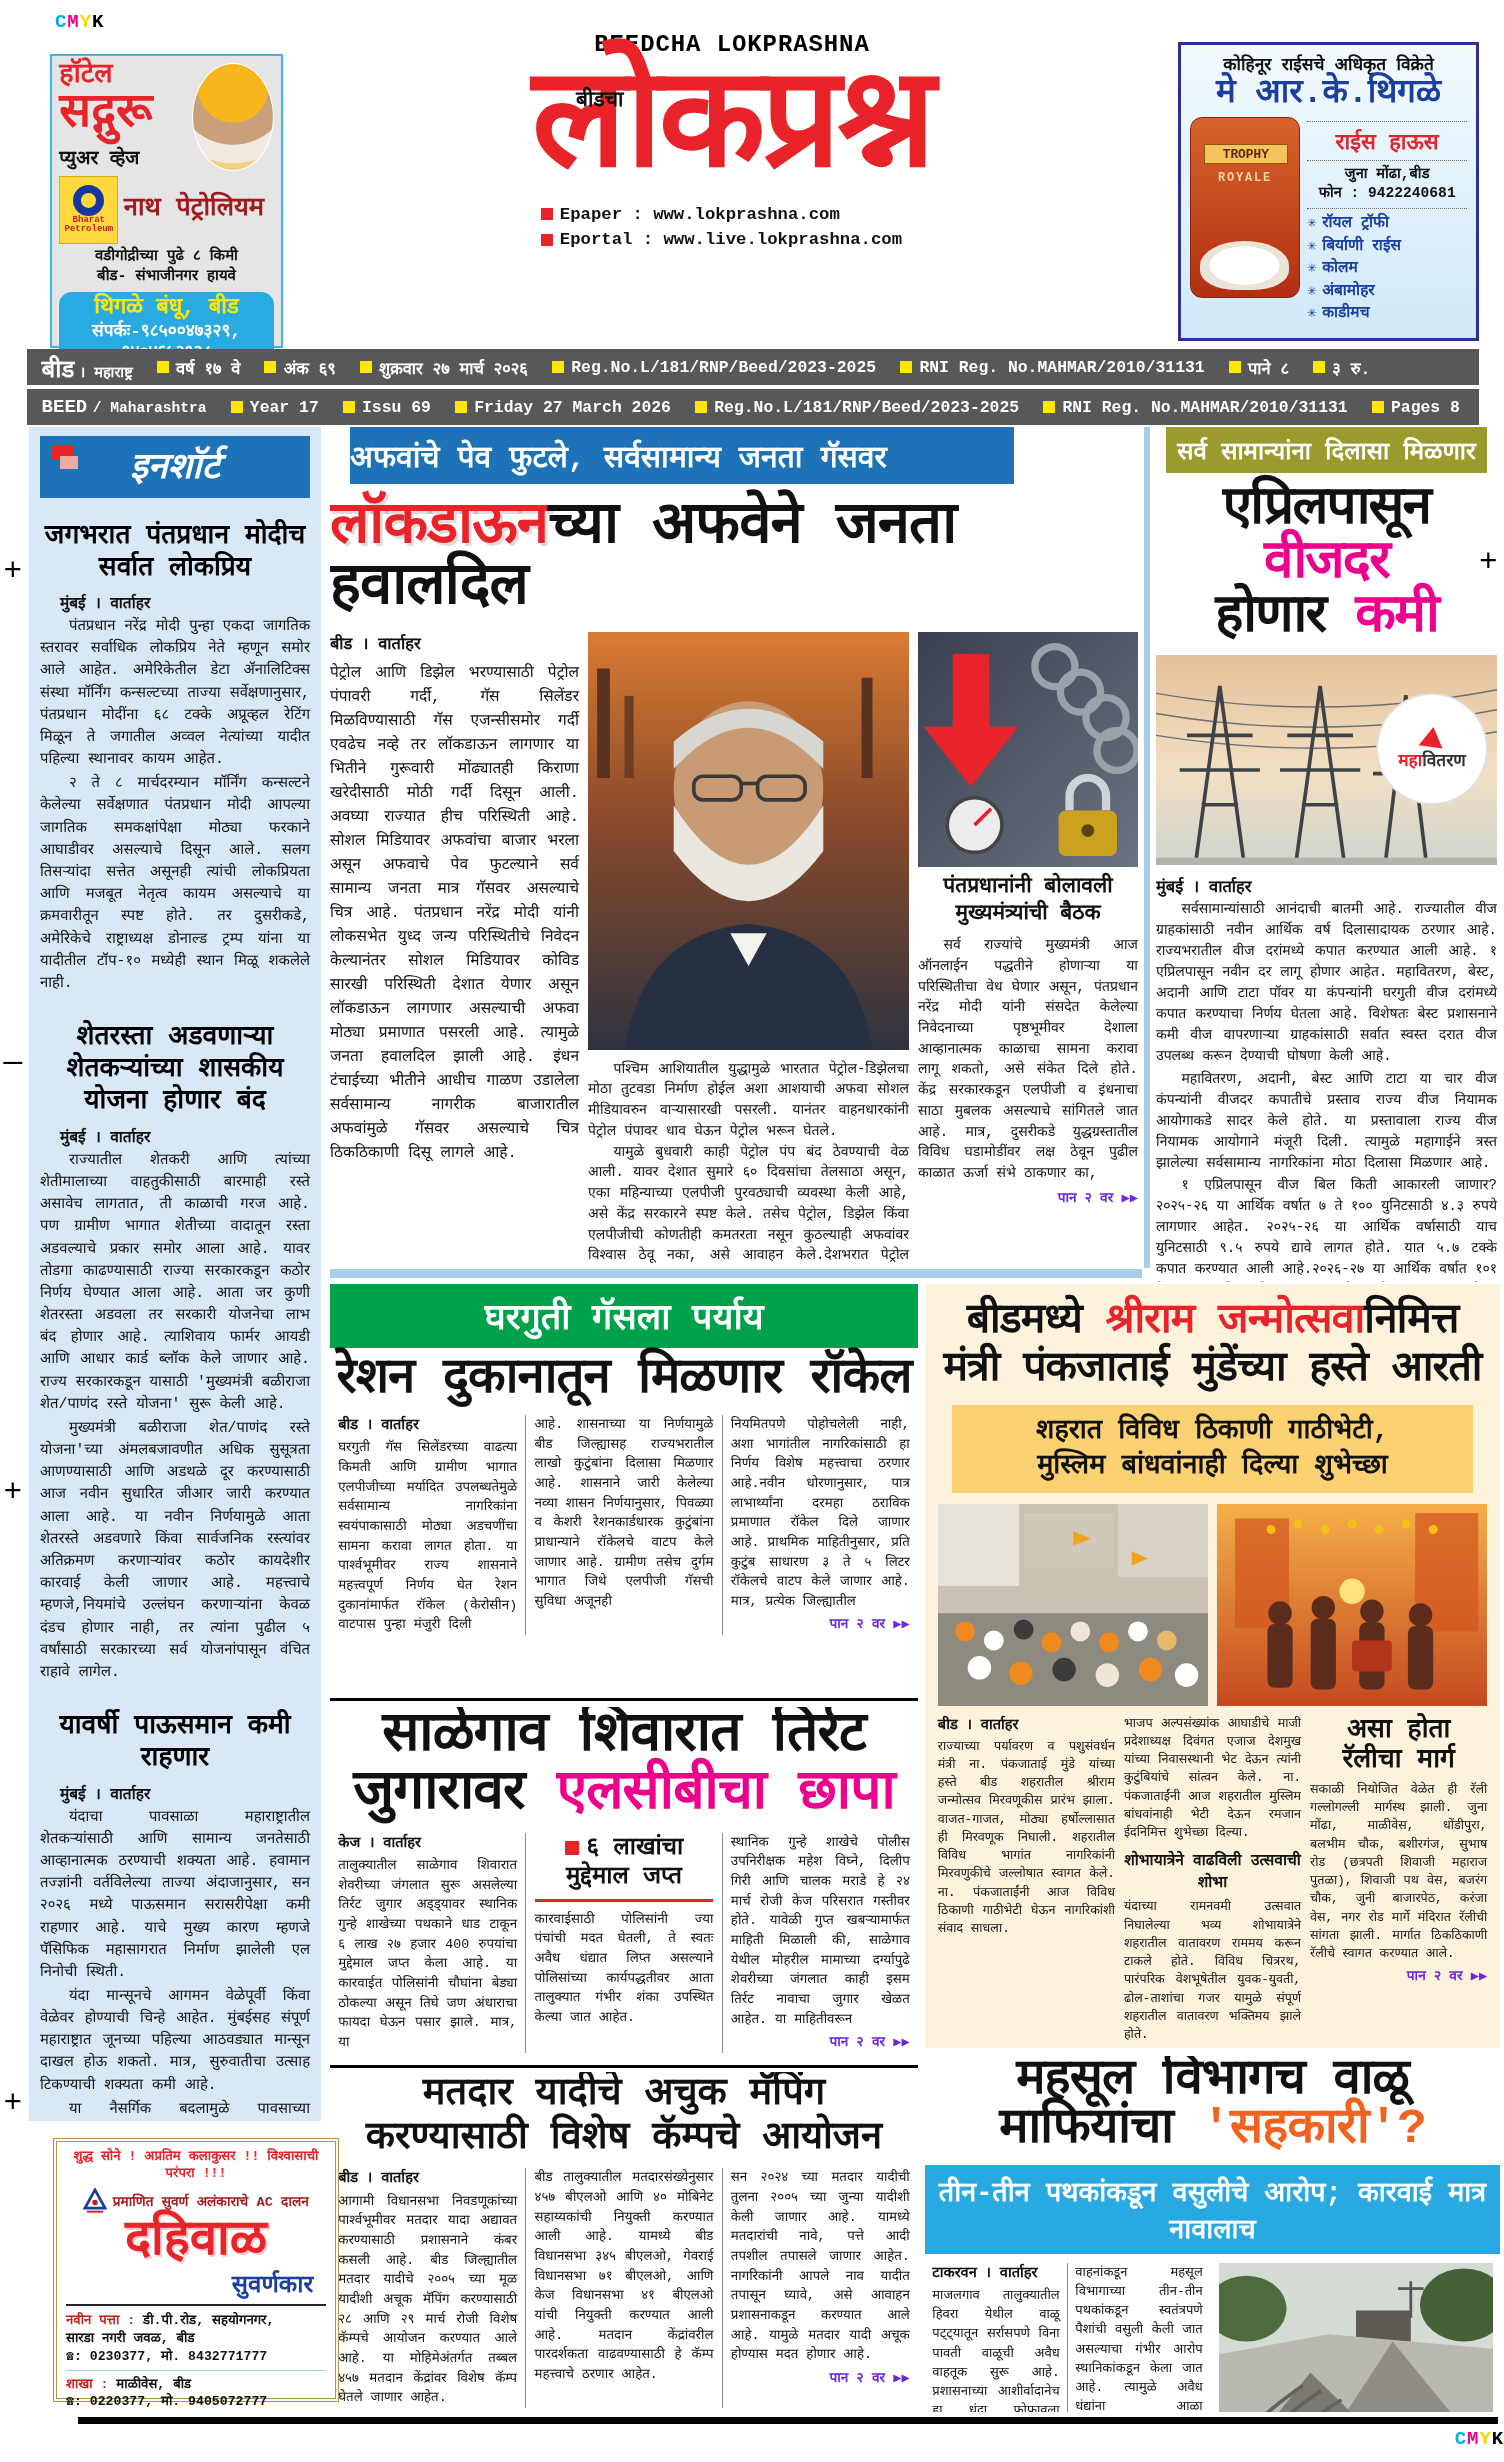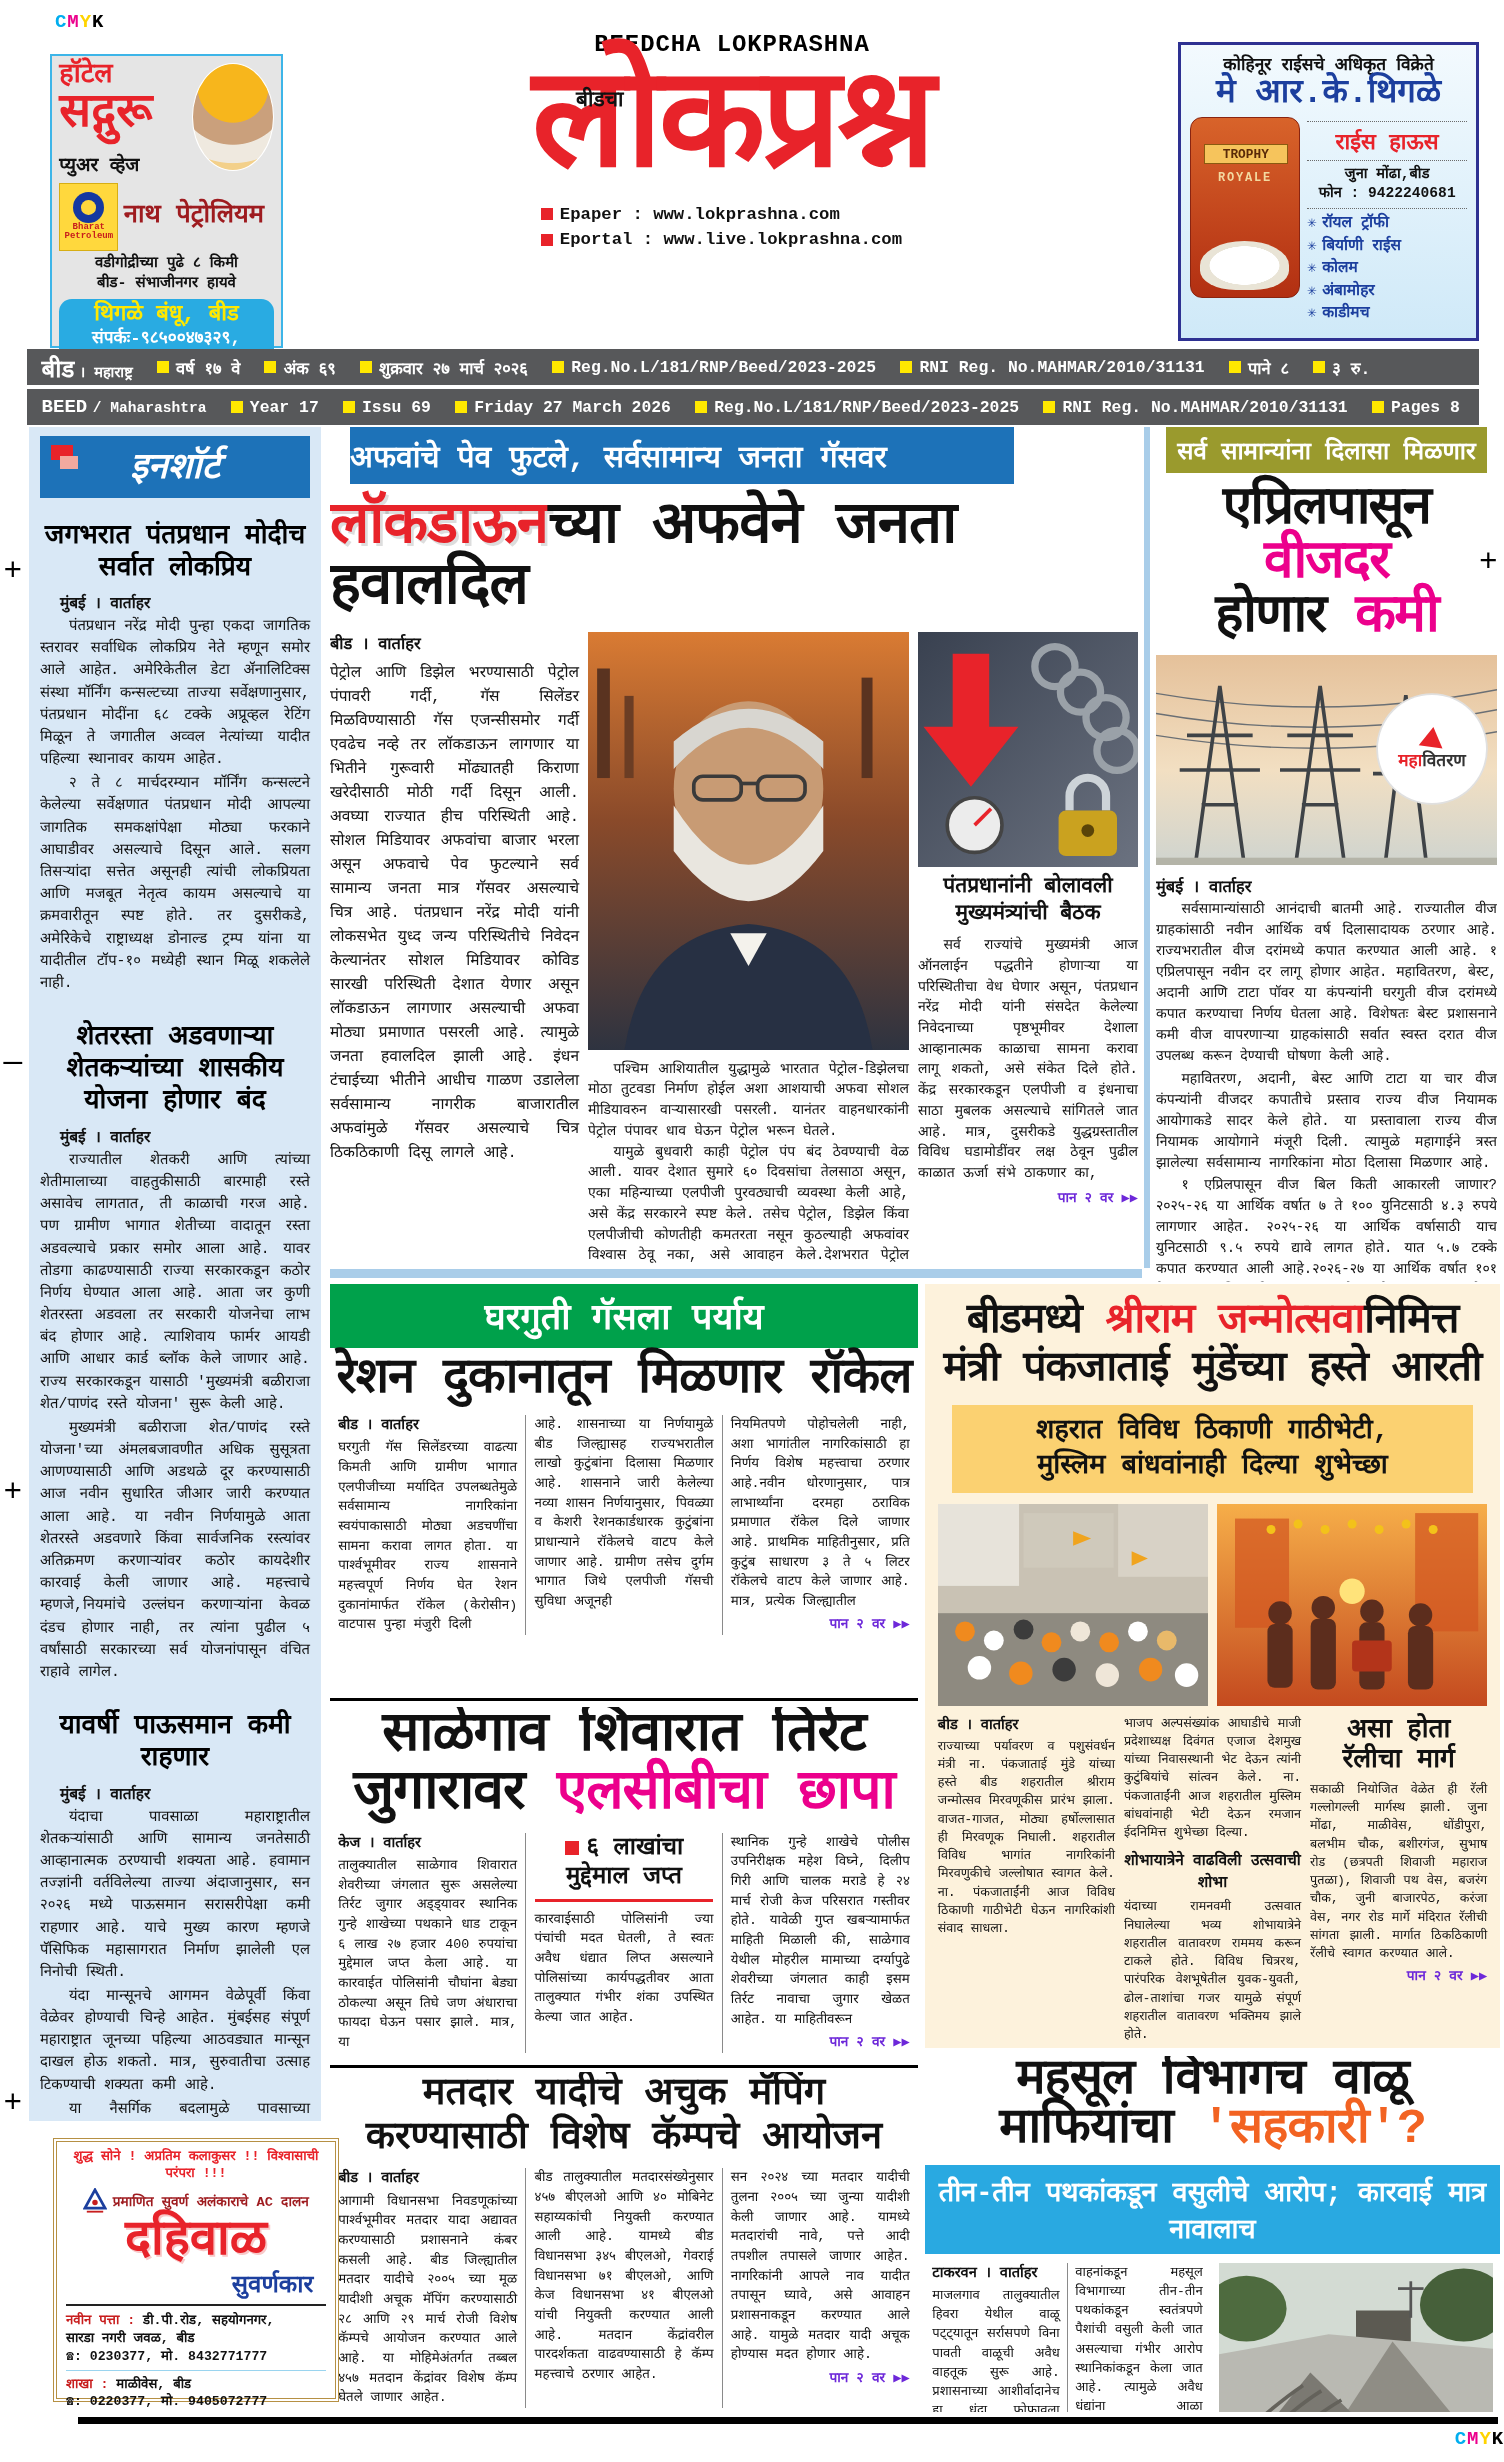--- a/index.html
+++ b/index.html
@@ -11,21 +11,21 @@
   .mark{position:absolute;font-size:31px;color:#000;font-weight:400;line-height:1;}
   .cmyk{position:absolute;font-weight:800;font-size:19px;letter-spacing:0.9px;}
   .cmyk .c{color:#00aeef}.cmyk .m{color:#ec008c}.cmyk .y{color:#ffd400}.cmyk .k{color:#000}
 
   
   .ad-hotel{left:50px;top:54px;width:233px;height:294px;border:2.7px solid #3db5e8;background:#e5e5e5;padding:5.5px 7.3px;box-sizing:border-box;}
   .hot-l1{color:#e8232a;font-size:27px;font-weight:900;line-height:1;}
   .hot-l2{color:#e8232a;font-size:47px;font-weight:900;line-height:1;margin-top:1.8px;}
   .guru{position:absolute;right:7.3px;top:7.3px;width:80px;height:106px;border-radius:50%;border:1.8px solid #fff;
         background:radial-gradient(circle at 50% 22%,#f7b61c 0 38%,#caa07c 39% 62%,#efe9df 63% 82%,#f3d08a 83%);}
-  .hot-l3{font-size:19px;font-weight:800;color:#111;margin-top:14px;}
+  .hot-l3{font-size:19px;font-weight:800;color:#111;margin-top:7px;}
   .bp-row{display:flex;align-items:center;gap:5.5px;margin-top:5.5px;}
   .bp-logo{width:57px;height:66px;background:#ffd83d;border:0.9px solid #d7ae14;display:flex;flex-direction:column;align-items:center;justify-content:center;}
   .bp-circle{width:31px;height:31px;border-radius:50%;background:#1538a0;position:relative;}
   .bp-circle:after{content:"";position:absolute;left:8.2px;top:8.2px;width:14.6px;height:14.6px;border-radius:50%;background:#ffd83d;}
   .bp-txt{font-size:9px;font-weight:800;color:#c81d1d;line-height:1.05;text-align:center;}
   .hot-brand{color:#9e1b1f;font-size:25.5px;font-weight:900;line-height:1.05;}
   .hot-addr{font-size:15px;font-weight:800;text-align:center;line-height:1.3;margin-top:3.6px;}
   .hot-box{background:#29abe2;border-radius:12.8px;padding:4.6px 3.6px;margin-top:5.5px;text-align:center;}
   .hot-box-l1{color:#ffe800;font-size:22px;font-weight:900;line-height:1.1;}
   .hot-box-l2{color:#fff;font-size:17.3px;font-weight:800;line-height:1.25;}

